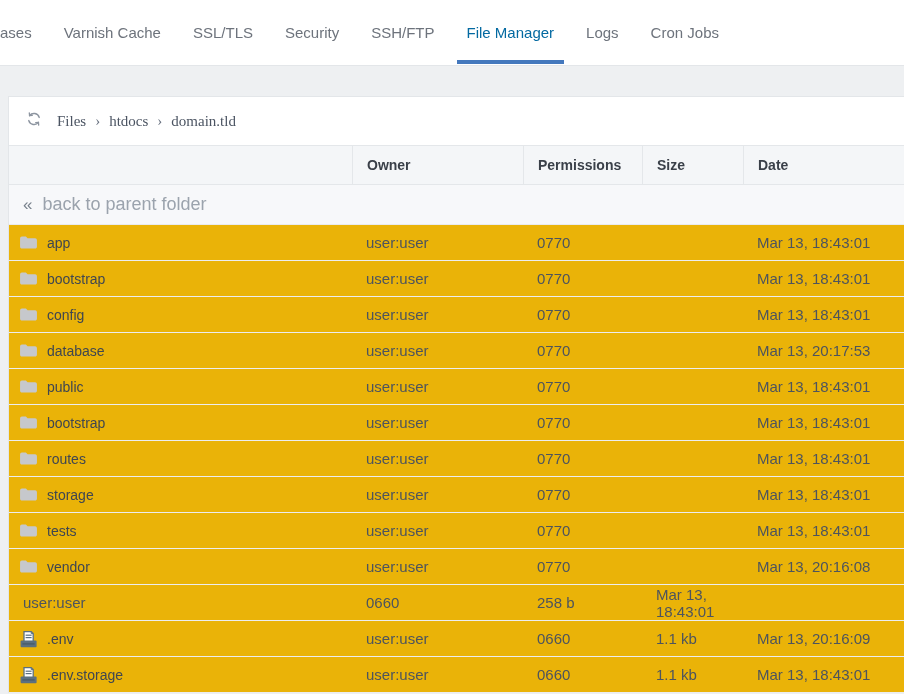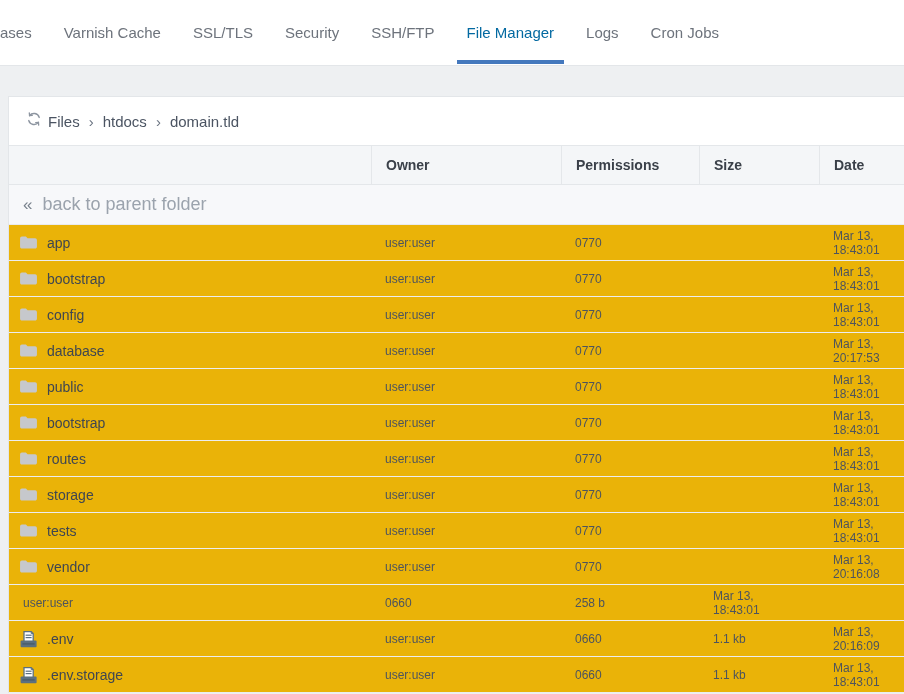--- a/index.html
+++ b/index.html
@@ -33,29 +33,28 @@
   }
   
   .crumbbar {
     height: 48px; display: flex; align-items: center;
     padding-left: 11px; background: #fff;
   }
   .refresh-btn {
     width: 28px; height: 28px; display: flex; align-items: center; justify-content: center;
     cursor: pointer; color: #8d95a0;
   }
-  .crumbs { display: flex; align-items: center; font-size: 15px; color: #4b5462; }
+  .crumbs { display: flex; align-items: center; margin-left: 9px; font-size: 15px; color: #4b5462; font-family: Liberation Serif, serif; }
   .crumb { cursor: pointer; }
   .crumb-sep { margin: 0 9px; color: #6b7482; font-size: 15px; }
   
   .grid-row {
     display: grid;
     grid-template-columns: 343px 171px 119px 101px 1fr;
     align-items: center;
-    gap: 19px;
   }
   .thead {
     height: 40px; background: #f4f6f8;
     border-top: 1px solid #e4e7ea; border-bottom: 1px solid #e4e7ea;
   }
   .th {
     font-size: 14px; font-weight: 700; color: #3a4049;
     padding-left: 14px; height: 100%; display: flex; align-items: center;
   }
   .th + .th { border-left: 1px solid #e4e7ea; }
@@ -65,21 +64,21 @@
   }
   .back-ico { font-size: 17px; color: #78818c; line-height: 1; }
   .back-label { margin-left: 10px; font-size: 18px; color: #9ba3ad; }
   .filerow { height: 36px; border-bottom: 1px solid #ecedef; cursor: pointer; background: #eab308; }
   .cell-name { display: flex; align-items: center; padding-left: 10px; }
   .row-icon { width: 19px; height: 18px; display: flex; align-items: center; flex: 0 0 19px; }
   .row-icon svg { display: block; }
   .filerow .icon-file { display: none; }
   .filerow[data-type="file"] .icon-file { display: block; }
   .name-text { margin-left: 9px; font-size: 14px; color: #3f4651; }
-  .cell { font-size: 12px; color: #4d545e; padding-left: 14px; }
+  .cell { font-size: 15px; color: #4d545e; padding-left: 14px; }
 </style>
 </head>
 <body>
 
 <nav class="tabbar">
 
     <div class="tab" data-active="false">ases</div>
 
     <div class="tab" data-active="false">Varnish Cache</div>
 

